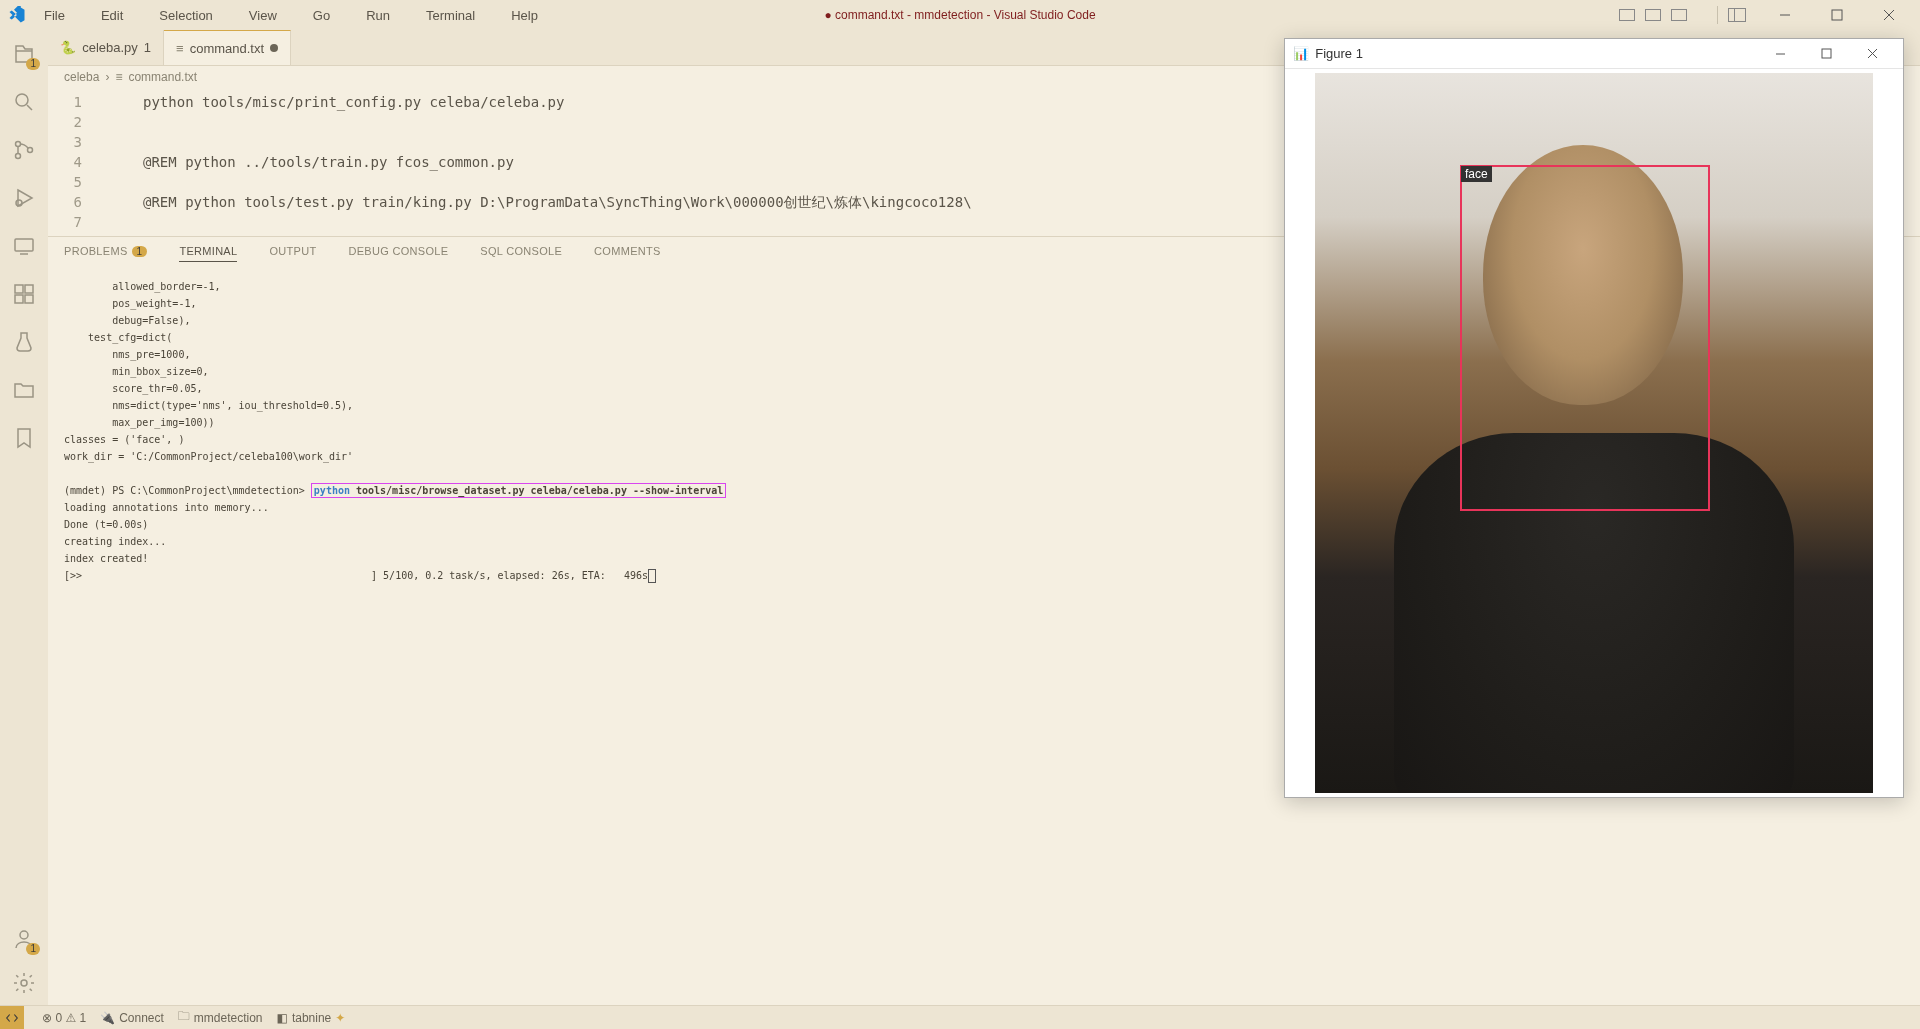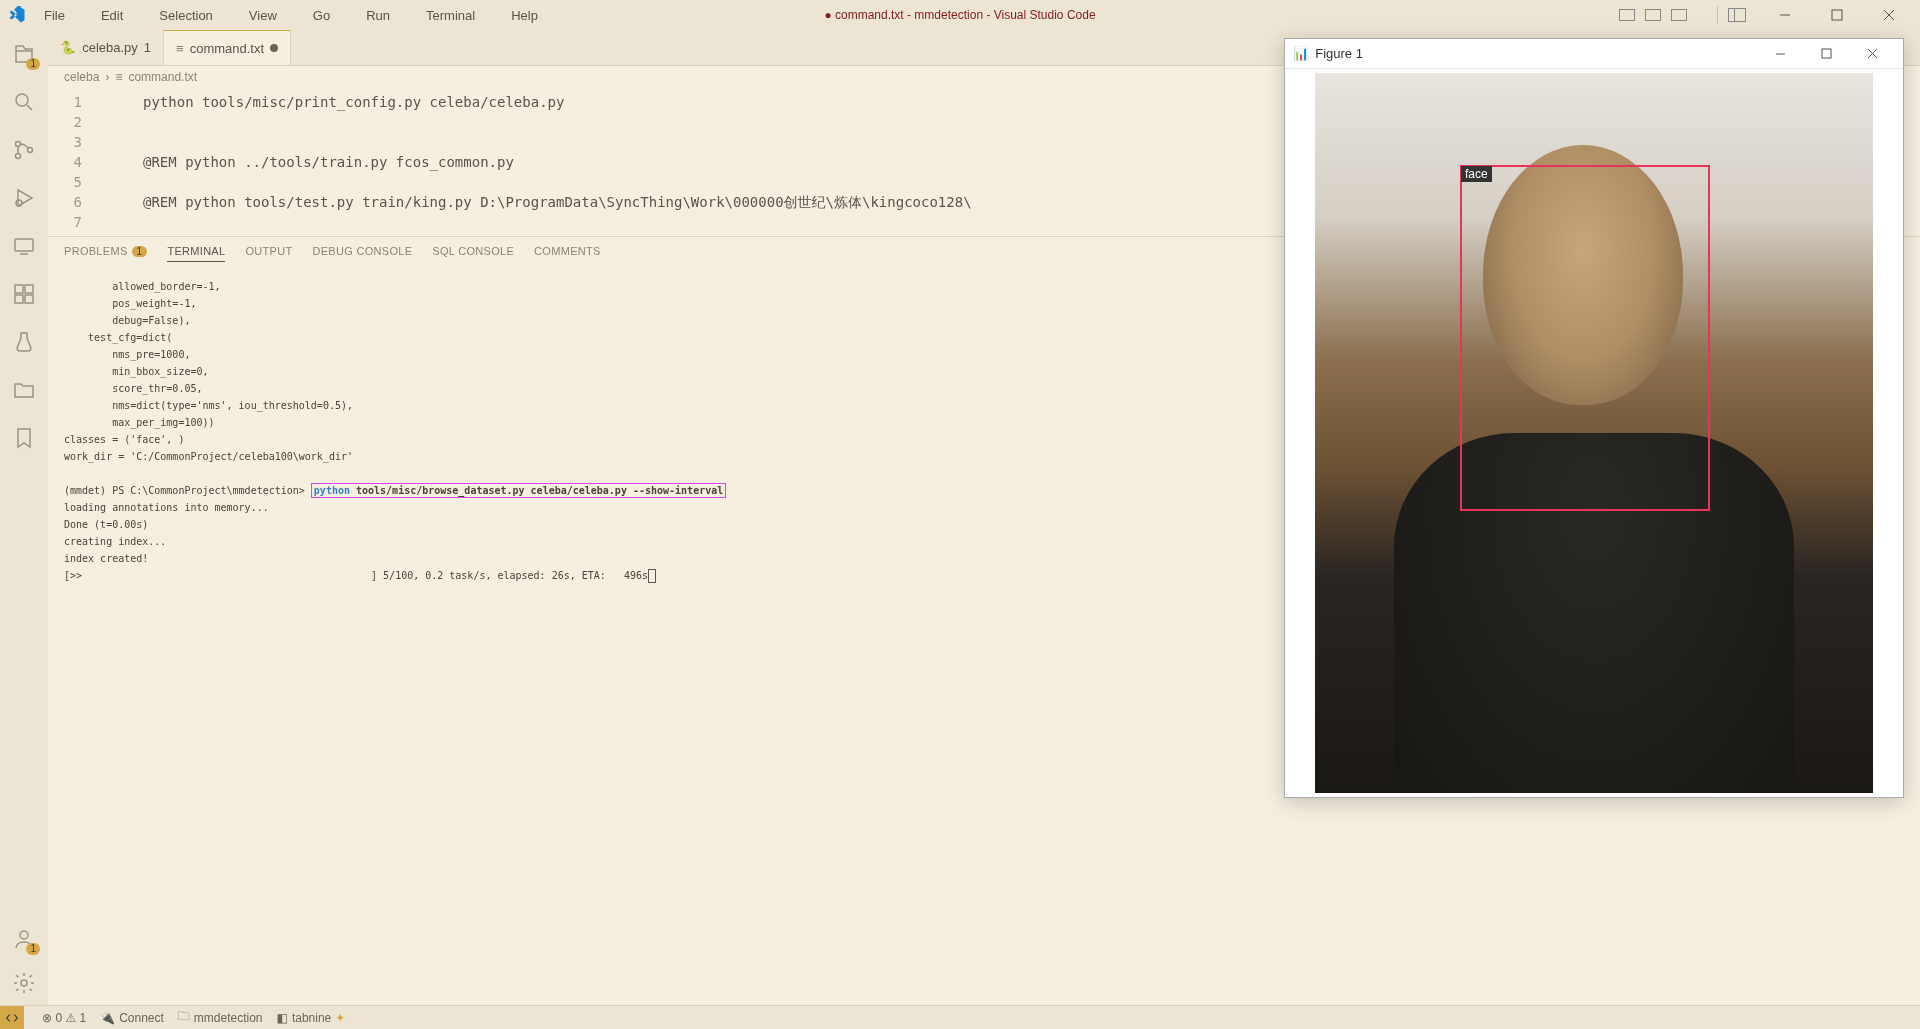--- a/index.html
+++ b/index.html
@@ -24,21 +24,21 @@
 .tab.active { background: #f5efe1; border-top: 1px solid #d4a849; }
 .tab .dot { width: 8px; height: 8px; border-radius: 50%; background: #6b6557; }
 .breadcrumb { display: flex; align-items: center; padding: 4px 16px; font-size: 12px; color: #8a8473; gap: 6px; }
 .code-area { display: flex; font-family: Consolas, monospace; font-size: 14px; padding: 4px 0; }
 .gutter { width: 50px; text-align: right; color: #a09a89; padding-right: 16px; line-height: 20px; user-select: none; }
 .gutter div { height: 20px; }
 .code-lines { flex: 1; line-height: 20px; color: #5a5449; }
 .code-lines div { height: 20px; white-space: pre; margin-left: 45px; }
 .code-lines .sel { background: #e8ddc5; display: inline-block; }
 .panel { border-top: 1px solid #dcd3bf; flex: 1; display: flex; flex-direction: column; }
-.panel-tabs { display: flex; gap: 20px; padding: 8px 16px; font-size: 11px; color: #8a8473; letter-spacing: 0.3px; }
+.panel-tabs { display: flex; gap: 32px; padding: 8px 16px; font-size: 11px; color: #8a8473; letter-spacing: 0.3px; }
 .panel-tabs span { cursor: pointer; padding-bottom: 4px; }
 .panel-tabs .pactive { color: #5a5449; border-bottom: 1px solid #5a5449; }
 .panel-tabs .pbadge { background: #d4a849; color: #3b3b3b; border-radius: 8px; font-size: 10px; padding: 0 5px; margin-left: 4px; }
 .terminal-content { font-family: Consolas, monospace; font-size: 10px; line-height: 17px; padding: 8px 16px; color: #4a4438; white-space: pre; overflow: hidden; }
 .terminal-content .hl { border: 1px solid #d946ef; padding: 1px 2px; font-weight: bold; }
 .terminal-content .py { color: #3b7fc4; }
 .statusbar { height: 24px; background: #ede5d3; display: flex; align-items: center; padding: 0 8px; font-size: 12px; color: #6b6557; gap: 14px; border-top: 1px solid #dcd3bf; }
 .statusbar .sb-xmark { background: #d4a849; color: #3b3b3b; width: 24px; height: 24px; display: flex; align-items: center; justify-content: center; margin: 0 4px 0 -8px; }
 .statusbar .sb-item { display: flex; align-items: center; gap: 4px; cursor: pointer; }
 .figure-window { position: absolute; top: 38px; right: 16px; width: 620px; height: 760px; background: #fff; border: 1px solid #aaa; box-shadow: 0 4px 20px rgba(0,0,0,0.2); display: flex; flex-direction: column; }

